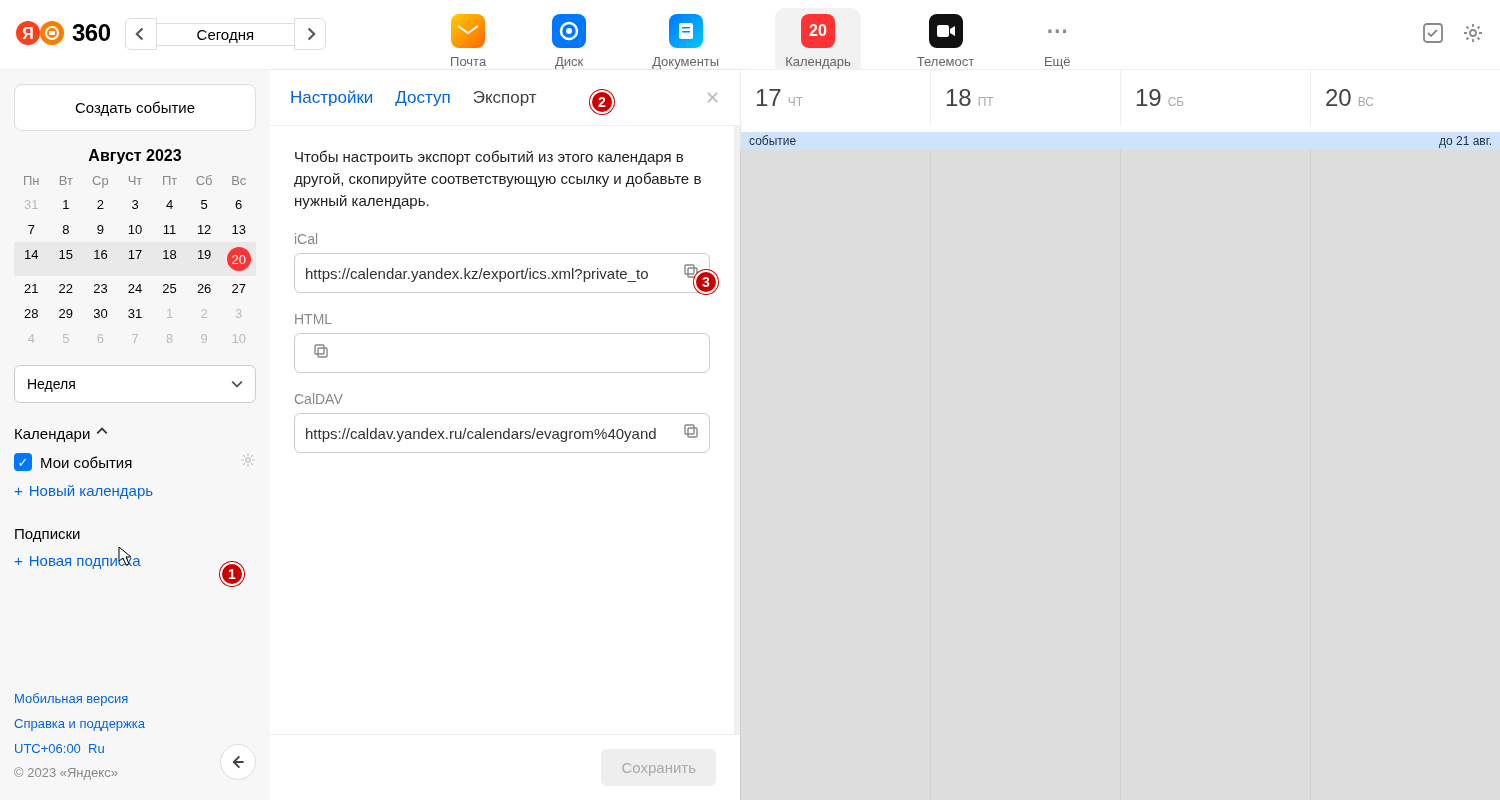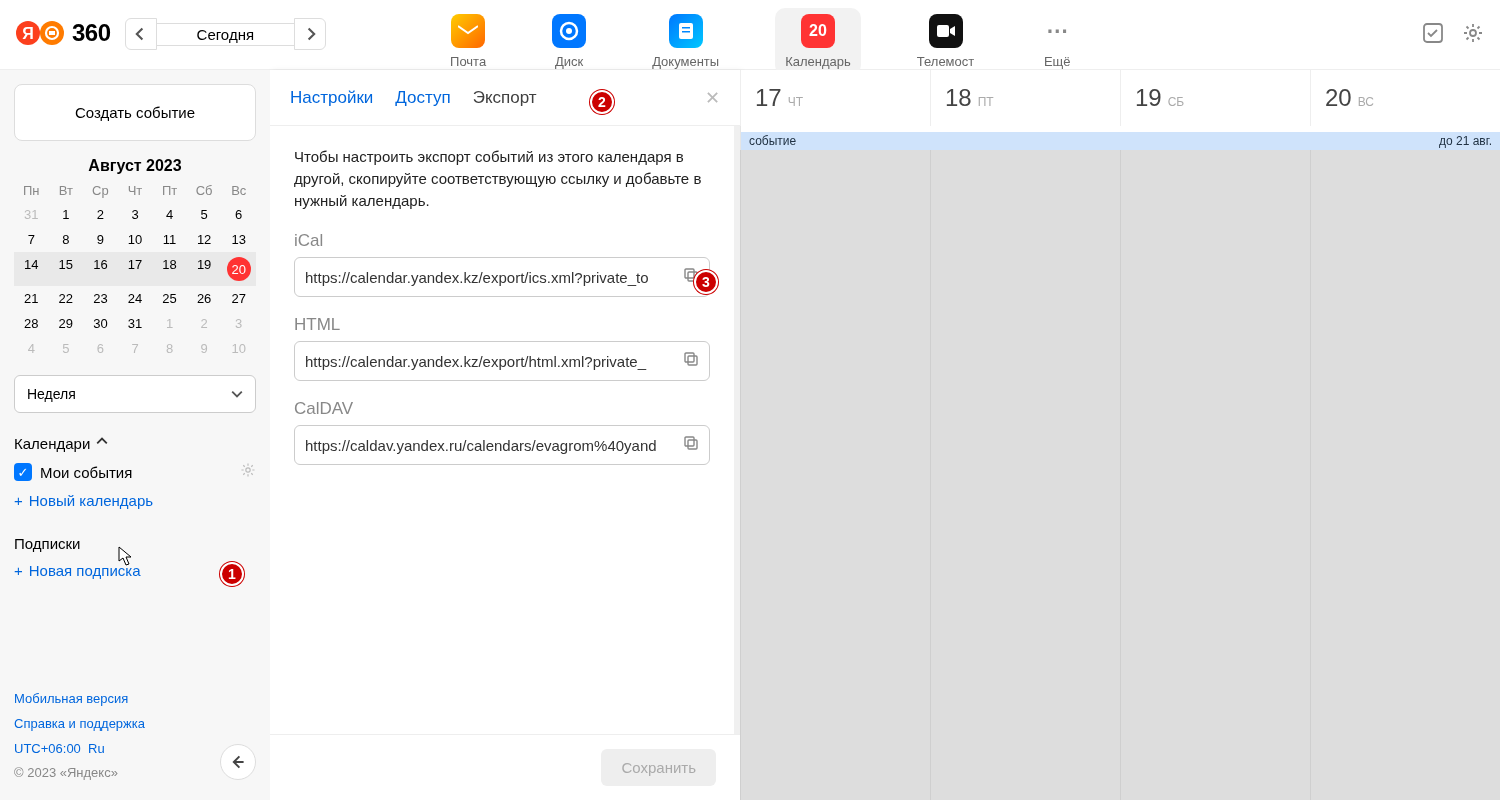--- a/index.html
+++ b/index.html
@@ -25,21 +25,21 @@
 .svc-cal { background: #ff3333; }
 .svc-tele { background: #111; }
 .svc-more { background: transparent; color: #888 !important; }
 
 .topbar-right { margin-left: auto; display: flex; gap: 18px; align-items: center; padding-top: 14px; color: #888; }
 .tb-icon { font-size: 20px; cursor: pointer; }
 
 .main { display: flex; height: 730px; }
 
 .sidebar { width: 270px; background: #f7f7f7; padding: 14px 14px; display: flex; flex-direction: column; position: relative; }
-.create-btn { width: 100%; height: 57px; background: #fff; border: 1px solid #ddd; border-radius: 8px; font-size: 15px; font-weight: 500; cursor: pointer; }
+.create-btn { width: 100%; height: 47px; background: #fff; border: 1px solid #ddd; border-radius: 8px; font-size: 15px; font-weight: 500; cursor: pointer; }
 .cal-header { text-align: center; font-weight: 700; font-size: 16px; margin: 16px 0 8px; }
 .dow-row, .wk-row { display: grid; grid-template-columns: repeat(7,1fr); text-align: center; font-size: 13px; }
 .dow-row { color: #888; margin-bottom: 4px; }
 .wk-row div { padding: 5px 0; }
 .dim { color: #bbb; }
 .today-cell { background: #ff3333; color: #fff; border-radius: 50%; width: 24px; height: 24px; display: inline-flex; align-items: center; justify-content: center; margin: auto; }
 .wk-highlight { background: #e9e9e9; }
 .view-select { margin-top: 14px; width: 100%; height: 38px; border: 1px solid #ccc; background: #fff; border-radius: 6px; padding: 0 12px; display: flex; align-items: center; justify-content: space-between; cursor: pointer; }
 .side-sec { margin-top: 22px; font-size: 15px; font-weight: 500; display: flex; gap: 6px; }
 .cal-item { display: flex; align-items: center; gap: 8px; margin-top: 10px; font-size: 15px; }
@@ -50,21 +50,21 @@
 .side-foot .gray { color: #888; }
 .back-circ { position: absolute; right: 14px; bottom: 20px; width: 36px; height: 36px; border: 1px solid #ddd; border-radius: 50%; background: #fff; display: flex; align-items: center; justify-content: center; cursor: pointer; }
 
 .panel { width: 470px; background: #fff; display: flex; flex-direction: column; box-shadow: 2px 0 6px rgba(0,0,0,0.06); }
 .panel-tabs { display: flex; align-items: center; padding: 0 20px; height: 56px; gap: 22px; border-bottom: 1px solid #eee; position: relative; }
 .ptab { color: #0066dd; font-size: 17px; font-weight: 500; cursor: pointer; }
 .ptab.active { color: #404040; }
 .close-x { margin-left: auto; color: #bbb; font-size: 18px; cursor: pointer; }
 .panel-body { padding: 20px 24px; flex: 1; overflow: auto; border-right: 6px solid #f0f0f0; }
 .panel-body p { font-size: 15px; line-height: 1.45; color: #222; margin-bottom: 20px; }
-.fld-lbl { font-size: 17px; color: #888; margin-bottom: 6px; margin-top: 10px; }
+.fld-lbl { font-size: 14px; color: #888; margin-bottom: 6px; margin-top: 10px; }
 .url-row { display: flex; align-items: center; border: 1px solid #ccc; border-radius: 6px; height: 40px; padding: 0 10px; margin-bottom: 18px; }
 .url-row input { flex: 1; border: none; outline: none; font-size: 15px; color: #333; background: transparent; }
 .copy-ic { color: #888; font-size: 16px; cursor: pointer; padding-left: 8px; }
 .panel-footer { border-top: 1px solid #eee; padding: 14px 24px; display: flex; justify-content: flex-end; }
 .save-btn { background: #eee; color: #aaa; border: none; border-radius: 6px; padding: 10px 20px; font-size: 15px; cursor: not-allowed; }
 
 .calendar-area { flex: 1; display: flex; flex-direction: column; background: #ddd; }
 .day-heads { display: flex; height: 56px; background: #fff; }
 .day-head { flex: 1; padding: 14px 14px 0 14px; border-left: 1px solid #eee; display: flex; gap: 6px; align-items: baseline; }
 .day-num { font-size: 24px; color: #444; }
@@ -312,21 +312,20 @@
         <span class="copy-ic">
           <svg width="16" height="16" viewBox="0 0 16 16">
               <rect x="2" y="2" width="9" height="9" rx="1" fill="none" stroke="#888" stroke-width="1.4"></rect>
               <rect x="5" y="5" width="9" height="9" rx="1" fill="none" stroke="#888" stroke-width="1.4"></rect>
             </svg>
         </span>
       </div>
 
       <div class="fld-lbl">HTML</div>
       <div class="url-row">
-        <input type="text" readonly="" value="https://calendar.yandex.kz/export/html.xml?private_" style="">
         <span class="copy-ic">
           <svg width="16" height="16" viewBox="0 0 16 16">
               <rect x="2" y="2" width="9" height="9" rx="1" fill="none" stroke="#888" stroke-width="1.4"></rect>
               <rect x="5" y="5" width="9" height="9" rx="1" fill="none" stroke="#888" stroke-width="1.4"></rect>
             </svg>
         </span>
       </div>
 
       <div class="fld-lbl">CalDAV</div>
       <div class="url-row">

